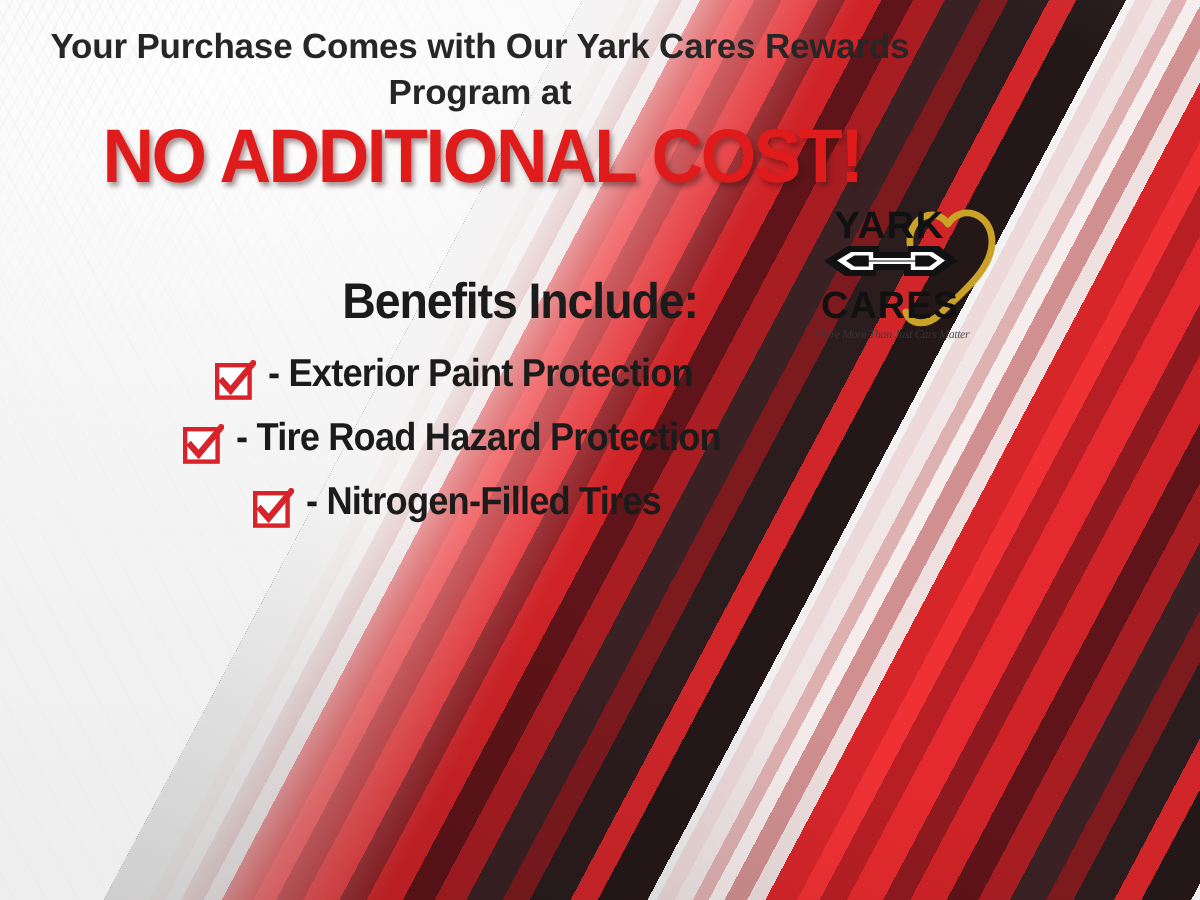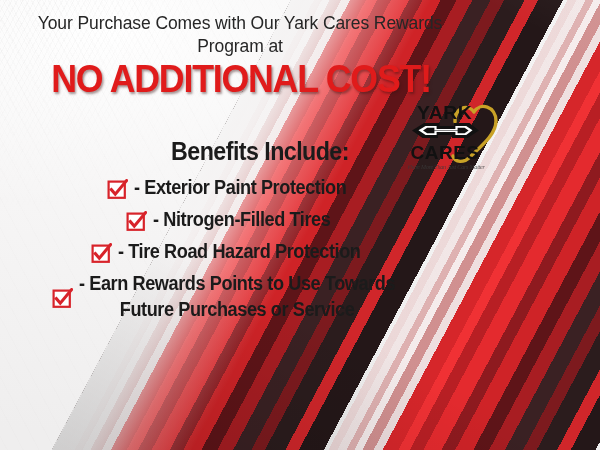--- a/index.html
+++ b/index.html
@@ -118,21 +118,21 @@
   }
 
   .subtitle {
     position: absolute;
     top: 12px;
     left: 14px;
     width: 452px;
     text-align: center;
     font-size: 17.5px;
     line-height: 23px;
-    font-weight: 400;
+    font-weight: 700;
     color: #262626;
     font-stretch: condensed;
     letter-spacing: -0.1px;
   }
 
   .headline {
     position: absolute;
     top: 58px;
     left: 10px;
     width: 462px;
@@ -164,21 +164,21 @@
   }
 
   .benefit-list {
     position: absolute;
     top: 174px;
     left: 0;
     width: 470px;
   }
   .benefit-row {
     display: flex;
-    align-items: center;
+    align-items: flex-end;
     justify-content: center;
     gap: 6px;
     margin-bottom: 5px;
   }
   .benefit-text {
     font-size: 19.5px;
     line-height: 27px;
     font-weight: 700;
     color: #1b1b1b;
     letter-spacing: -0.45px;
@@ -240,44 +240,34 @@
         <span class="benefit-text">- Exterior Paint Protection</span>
       </div>
 
       <div class="benefit-row">
         <span class="chk">
           <svg width="21" height="21" viewBox="0 0 21 21">
             <rect x="1.6" y="2.6" width="16.2" height="16.2" fill="#ffffff" stroke="#d8232a" stroke-width="2.2"></rect>
             <path d="M4.3 10.6 L8.3 15.2 L19.6 1.6" fill="none" stroke="#d8232a" stroke-width="3.1" stroke-linecap="square"></path>
           </svg>
         </span>
-        <span class="benefit-text">- Nitrogen-Filled Tires</span>
+        <span class="benefit-text">- Tire Road Hazard Protection</span>
       </div>
 
       <div class="benefit-row">
         <span class="chk">
           <svg width="21" height="21" viewBox="0 0 21 21">
             <rect x="1.6" y="2.6" width="16.2" height="16.2" fill="#ffffff" stroke="#d8232a" stroke-width="2.2"></rect>
             <path d="M4.3 10.6 L8.3 15.2 L19.6 1.6" fill="none" stroke="#d8232a" stroke-width="3.1" stroke-linecap="square"></path>
           </svg>
         </span>
-        <span class="benefit-text">- Tire Road Hazard Protection</span>
+        <span class="benefit-text">- Nitrogen-Filled Tires</span>
       </div>
 
 
-      <div class="benefit-row wrap">
-        <span class="chk">
-          <svg width="21" height="21" viewBox="0 0 21 21">
-            <rect x="1.6" y="2.6" width="16.2" height="16.2" fill="#ffffff" stroke="#d8232a" stroke-width="2.2"></rect>
-            <path d="M4.3 10.6 L8.3 15.2 L19.6 1.6" fill="none" stroke="#d8232a" stroke-width="3.1" stroke-linecap="square"></path>
-          </svg>
-        </span>
-        <span class="benefit-text">- Earn Rewards Points to Use Towards
-Future Purchases or Service</span>
-      </div>
 
     </div>
 
     <div class="logo">
       <svg width="112" height="78" viewBox="0 0 112 78">
 
         <g fill="none" stroke="#c9a227" stroke-width="3.4" stroke-linecap="round" stroke-linejoin="round">
           <path d="M47 25
                    C 46 11, 60 6, 66 15
                    C 72 5, 88 9, 88 24

